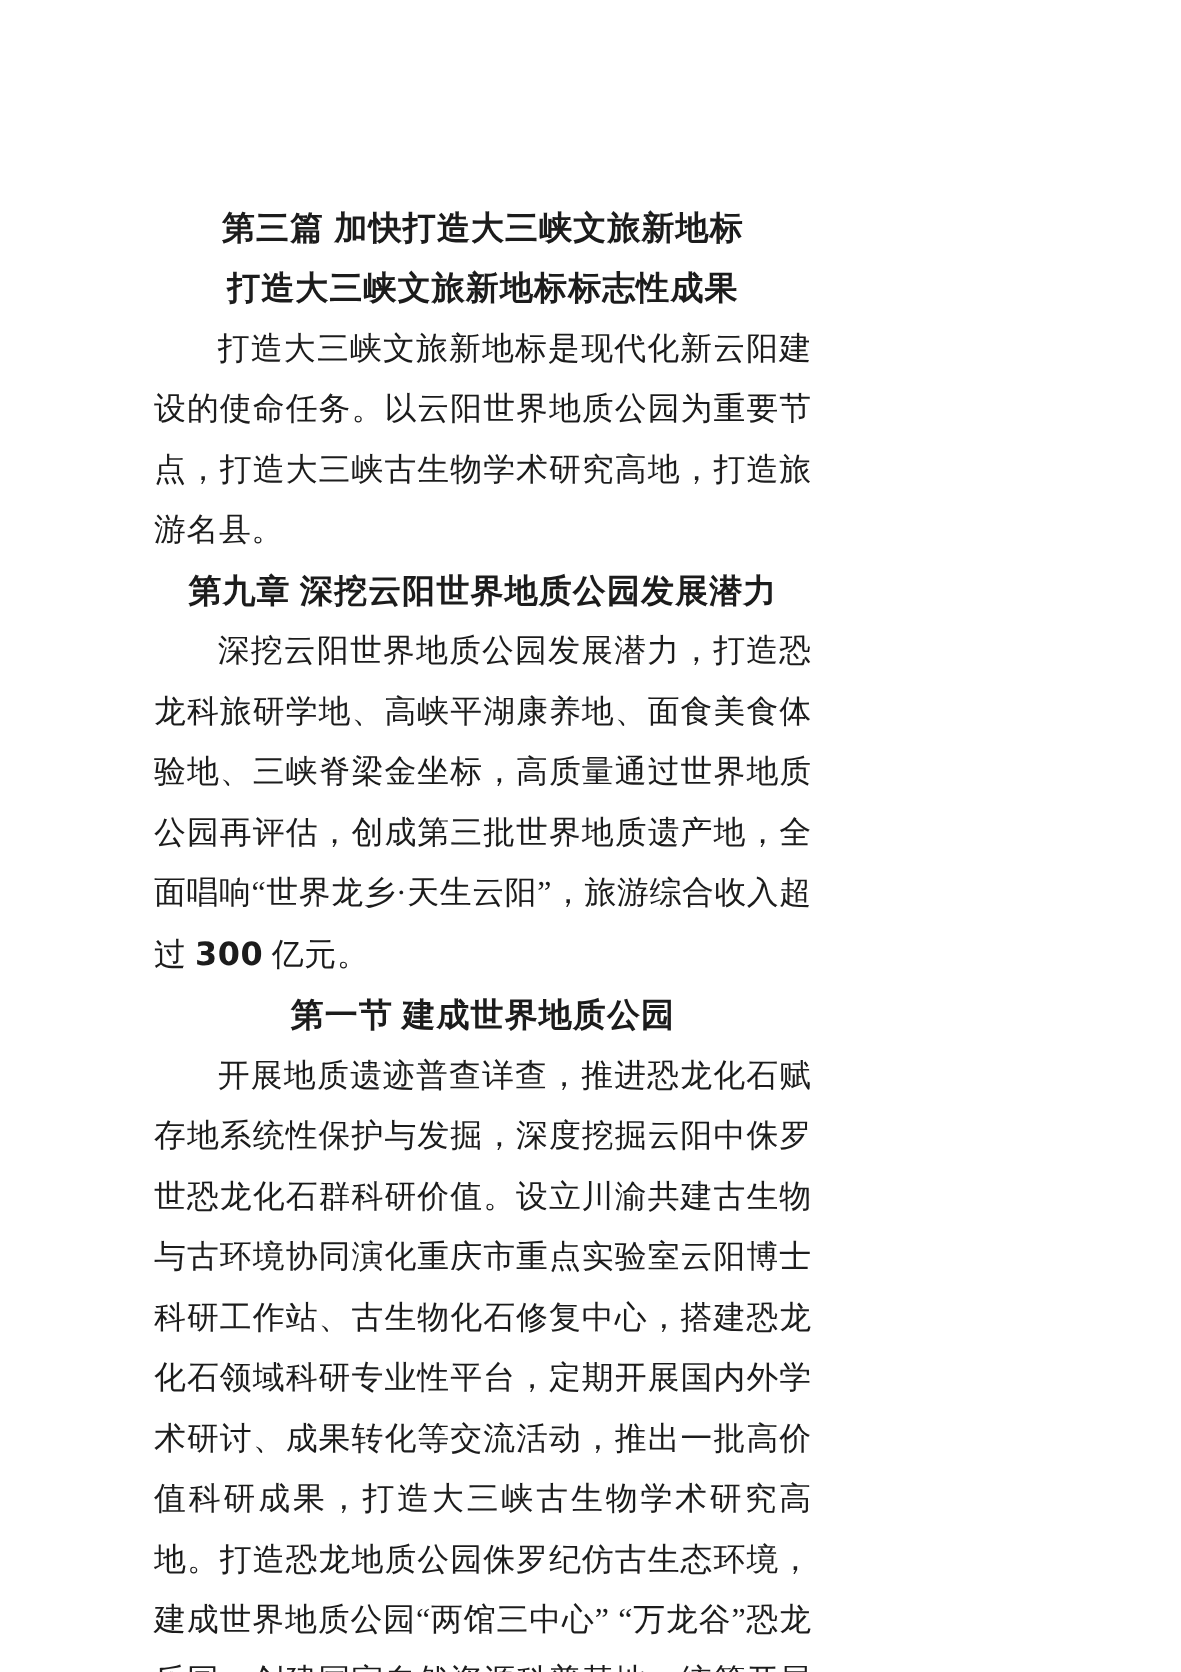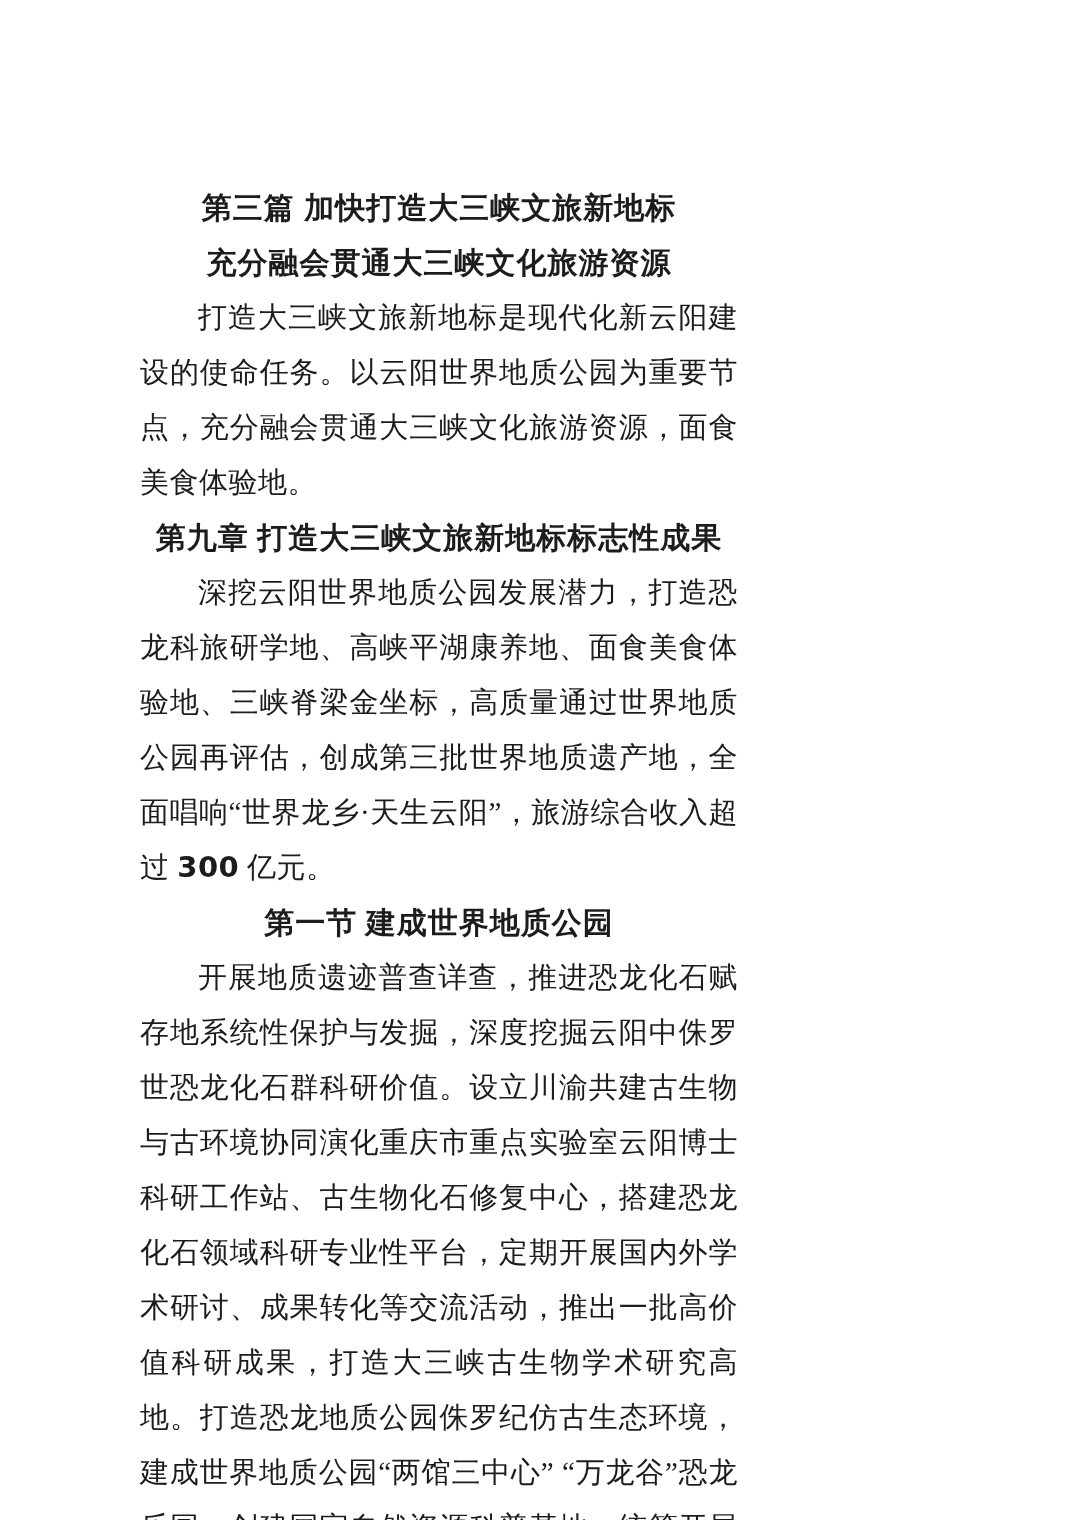--- a/index.html
+++ b/index.html
@@ -63,25 +63,25 @@
     letter-spacing: 3px;
   }
 </style>
 </head>
 <body>
 
 <div class="page">
 
   <h1 class="part-title">第三篇 加快打造大三峡文旅新地标</h1>
 
-  <h1 class="part-title">充分融会贯通大三峡文化旅游资源</h1>
+  <h1 class="part-title">打造大三峡文旅新地标标志性成果</h1>
 
-  <p class="body-para">打造大三峡文旅新地标是现代化新云阳建设的使命任务。以云阳世界地质公园为重要节点，充分融会贯通大三峡文化旅游资源，面食美食体验地。</p>
+  <p class="body-para">打造大三峡文旅新地标是现代化新云阳建设的使命任务。以云阳世界地质公园为重要节点，打造大三峡古生物学术研究高地，打造旅游名县。</p>
 
-  <h2 class="chapter-title">第九章 打造大三峡文旅新地标标志性成果</h2>
+  <h2 class="chapter-title">第九章 深挖云阳世界地质公园发展潜力</h2>
 
   <p class="body-para"><span>深挖云阳世界地质公园发展潜力，打造恐龙科旅研学地、高峡平湖康养地、面食美食体验地、三峡脊梁金坐标，高质量通过世界地质公园再评估，创成第三批世界地质遗产地，全面唱响“世界龙乡·天生云阳”，旅游综合收入超过 </span><span class="figure-num">300</span><span> 亿元。</span></p>
 
   <h3 class="section-title">第一节 建成世界地质公园</h3>
 
   <p class="body-para">开展地质遗迹普查详查，推进恐龙化石赋存地系统性保护与发掘，深度挖掘云阳中侏罗世恐龙化石群科研价值。设立川渝共建古生物与古环境协同演化重庆市重点实验室云阳博士科研工作站、古生物化石修复中心，搭建恐龙化石领域科研专业性平台，定期开展国内外学术研讨、成果转化等交流活动，推出一批高价值科研成果，打造大三峡古生物学术研究高地。打造恐龙地质公园侏罗纪仿古生态环境，建成世界地质公园“两馆三中心” “万龙谷”恐龙乐园。创建国家自然资源科普基地，统筹开展全市地质遗迹遗产资源联展联陈，创新开设系列研学课程，开发系列研学产品，推动建设世界级地学研学目的地。发展“恐龙＋文创”产业，推动地质故事与长江文化、巴蜀文化深度融合，创作一批</p>
 
   <div class="page-number">— 32 —</div>
 
 </div>

